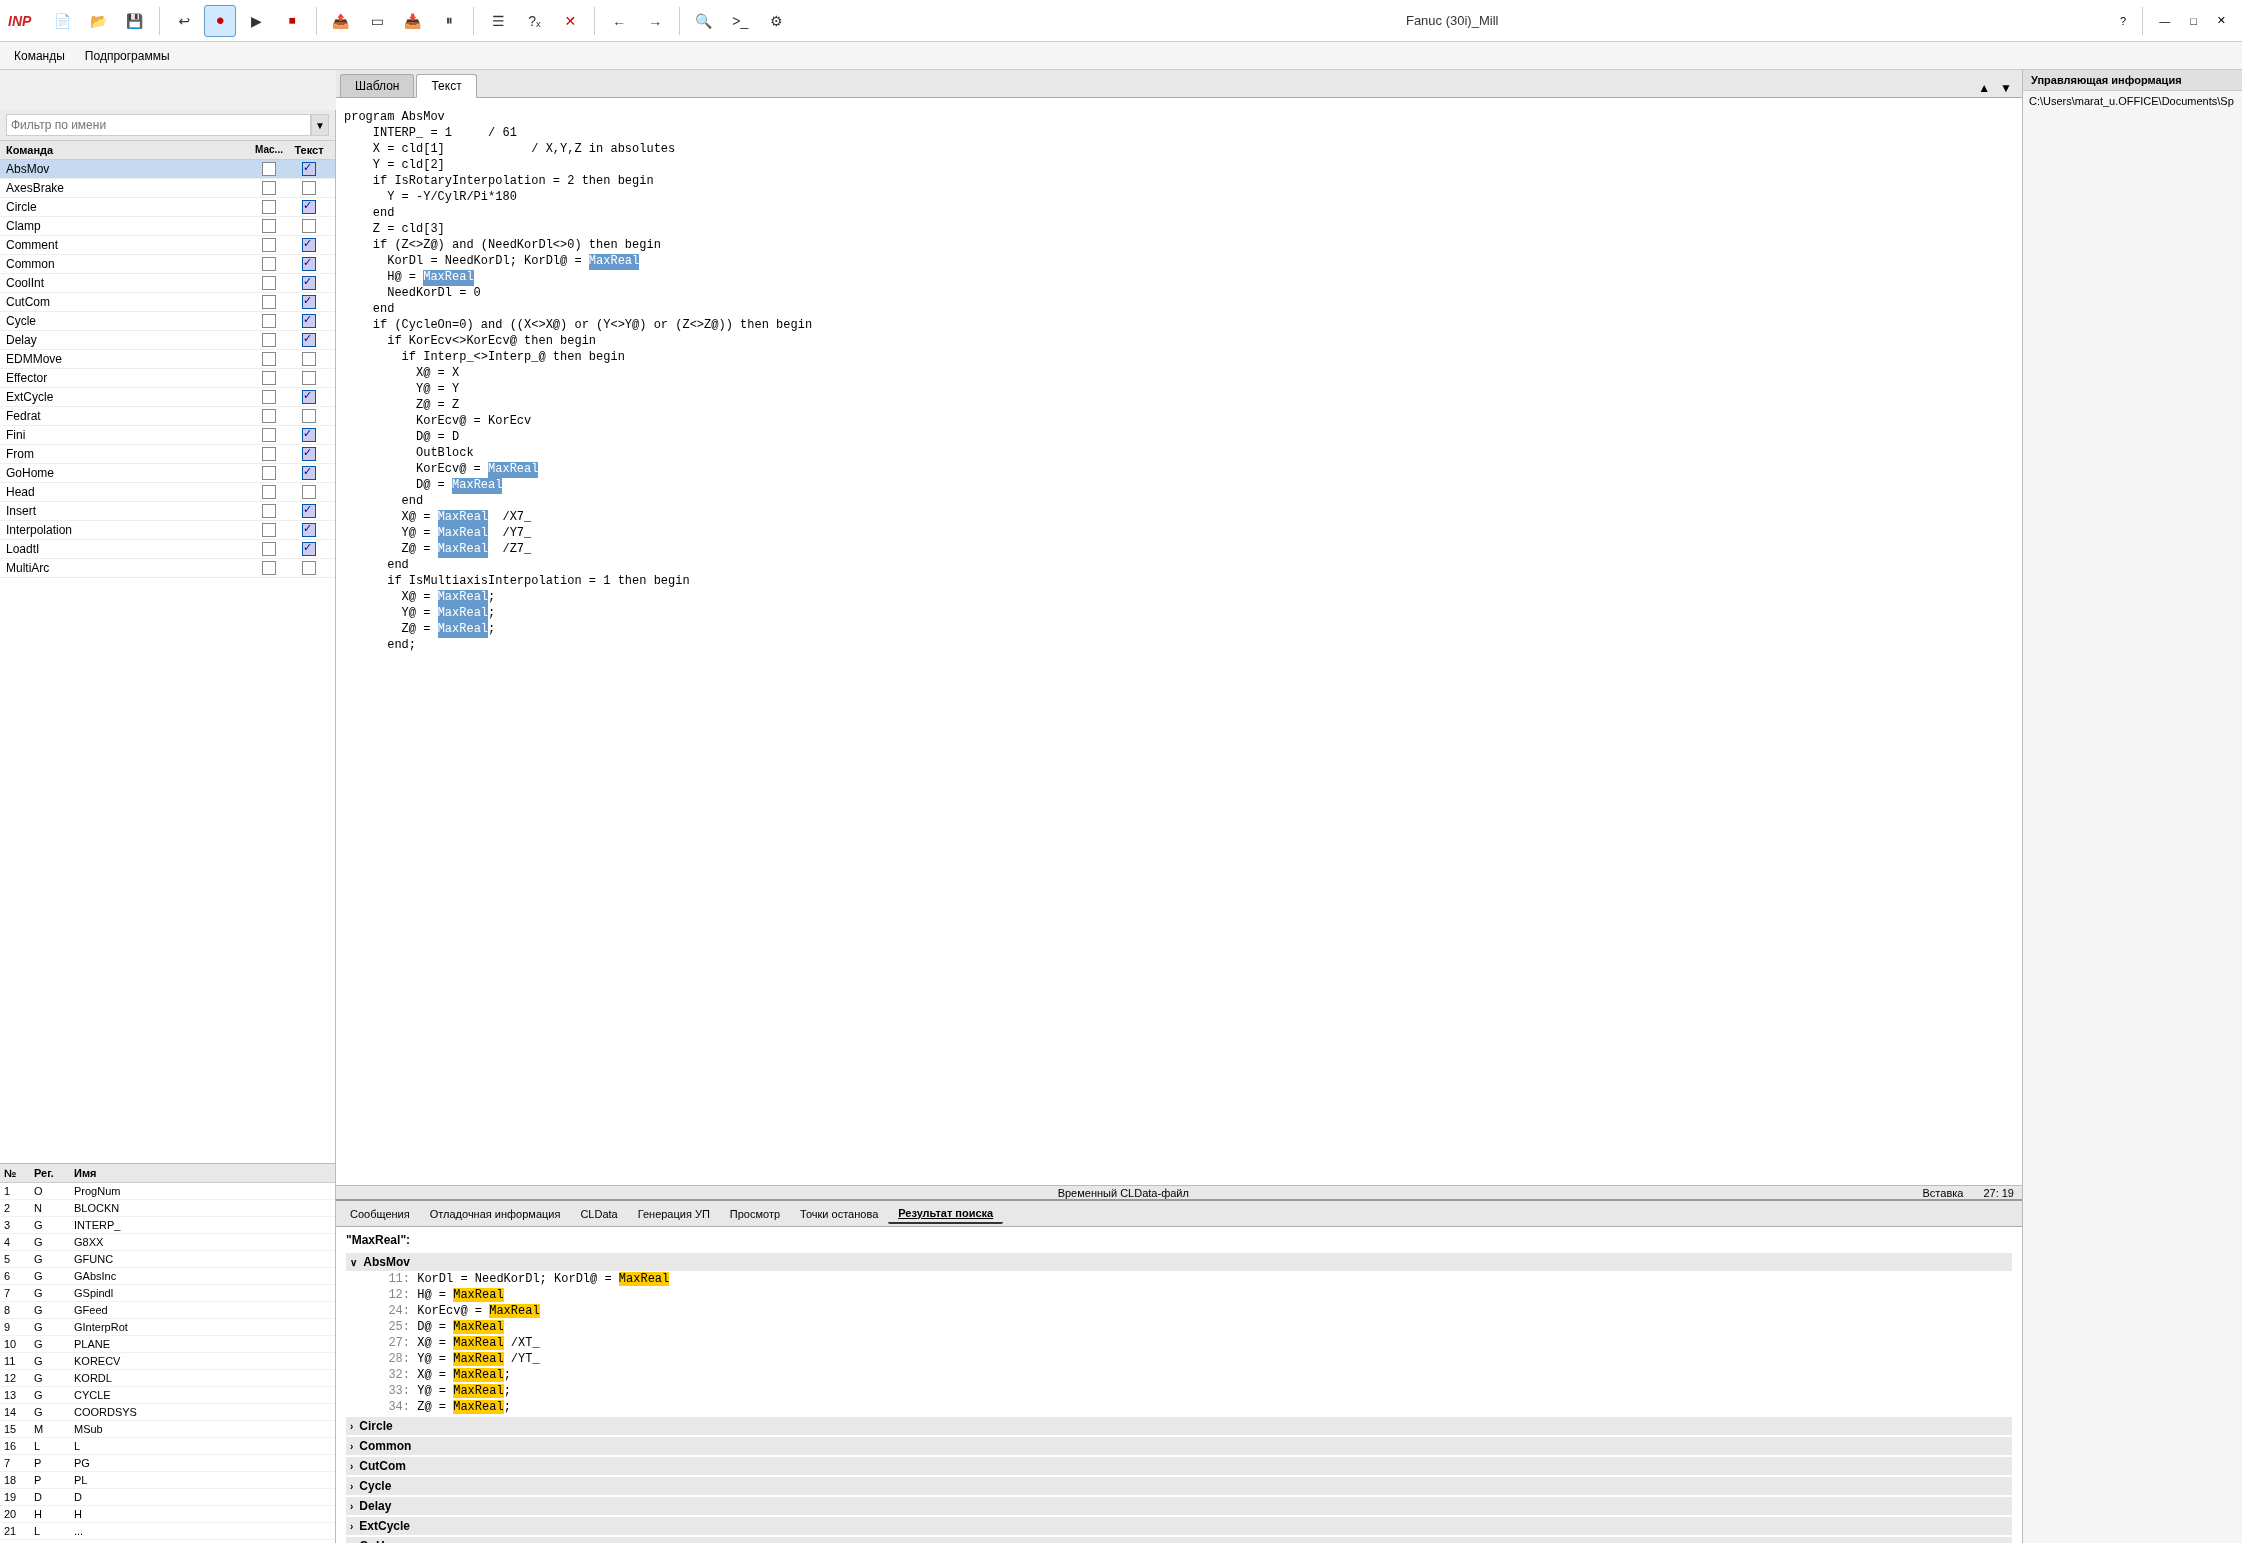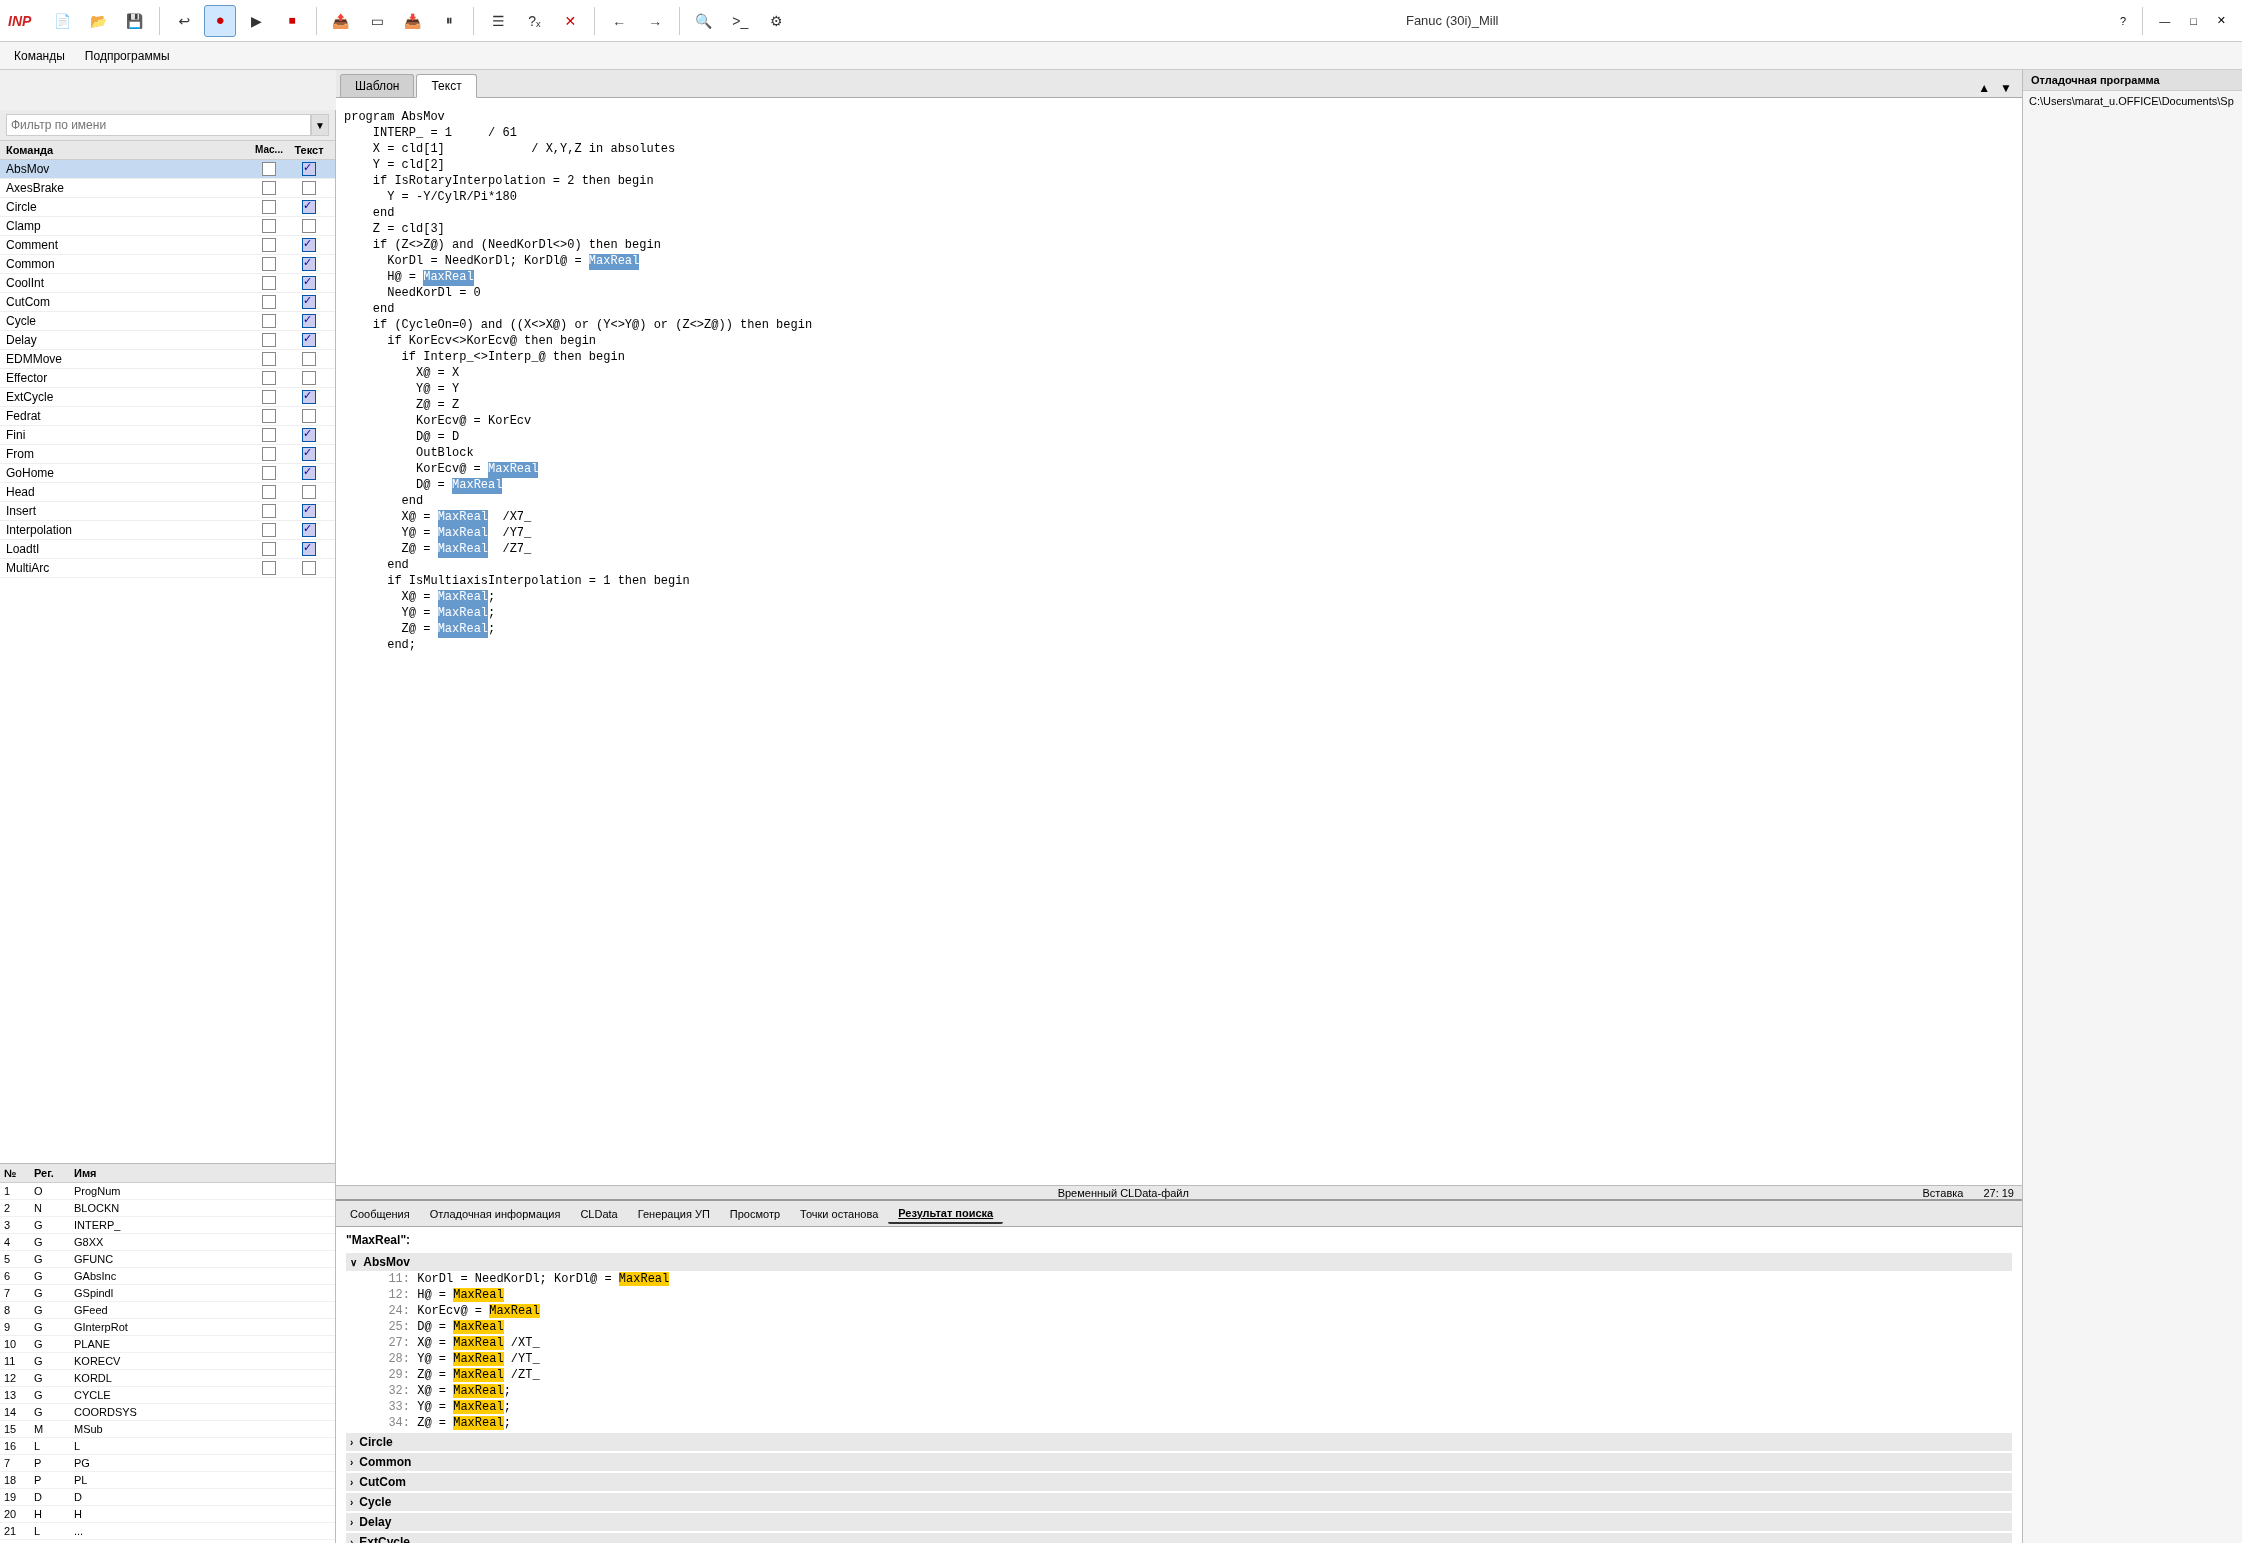--- a/index.html
+++ b/index.html
@@ -822,21 +822,20 @@
                 <span class="chevron">∨</span>
                 <span>AbsMov</span>
               </div>
               <div class="search-results">
                 <div class="search-result-row"><span class="result-num">11:</span><span class="result-text">    KorDl = NeedKorDl; KorDl@ = <span class="result-highlight">MaxReal</span></span></div>
                 <div class="search-result-row"><span class="result-num">12:</span><span class="result-text">    H@ = <span class="result-highlight">MaxReal</span></span></div>
                 <div class="search-result-row"><span class="result-num">24:</span><span class="result-text">      KorEcv@ = <span class="result-highlight">MaxReal</span></span></div>
                 <div class="search-result-row"><span class="result-num">25:</span><span class="result-text">      D@ = <span class="result-highlight">MaxReal</span></span></div>
                 <div class="search-result-row"><span class="result-num">27:</span><span class="result-text">      X@ = <span class="result-highlight">MaxReal</span> /XT_</span></div>
                 <div class="search-result-row"><span class="result-num">28:</span><span class="result-text">      Y@ = <span class="result-highlight">MaxReal</span> /YT_</span></div>
-                <div class="search-result-row"><span class="result-num">29:</span><span class="result-text">      Z@ = <span class="result-highlight">MaxReal</span> /ZT_</span></div>
                 <div class="search-result-row"><span class="result-num">32:</span><span class="result-text">      X@ = <span class="result-highlight">MaxReal</span>;</span></div>
                 <div class="search-result-row"><span class="result-num">33:</span><span class="result-text">      Y@ = <span class="result-highlight">MaxReal</span>;</span></div>
                 <div class="search-result-row"><span class="result-num">34:</span><span class="result-text">      Z@ = <span class="result-highlight">MaxReal</span>;</span></div>
               </div>
             </div>
             <div class="search-group">
               <div class="search-group-header">
                 <span class="chevron">›</span>
                 <span>Circle</span>
               </div>
@@ -877,17 +876,17 @@
                 <span>GoHome</span>
               </div>
             </div>
           </div>
       </div>
     </div>
 
   </div>
 
   <div id="right-sidebar">
-    <div class="right-sidebar-title">Отладочная программа</div>
+    <div class="right-sidebar-title">Управляющая информация</div>
     <div class="right-sidebar-path">C:\Users\marat_u.OFFICE\Documents\Sp</div>
   </div>
 
 </div>
 
 </body></html>

